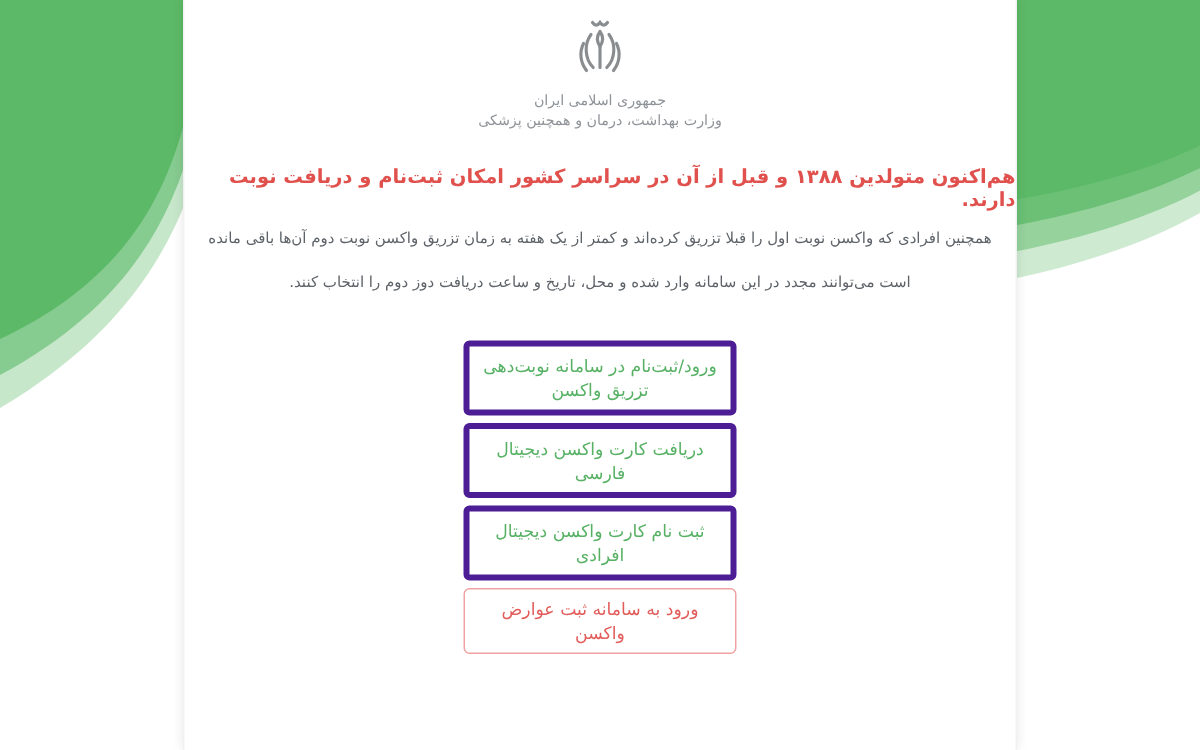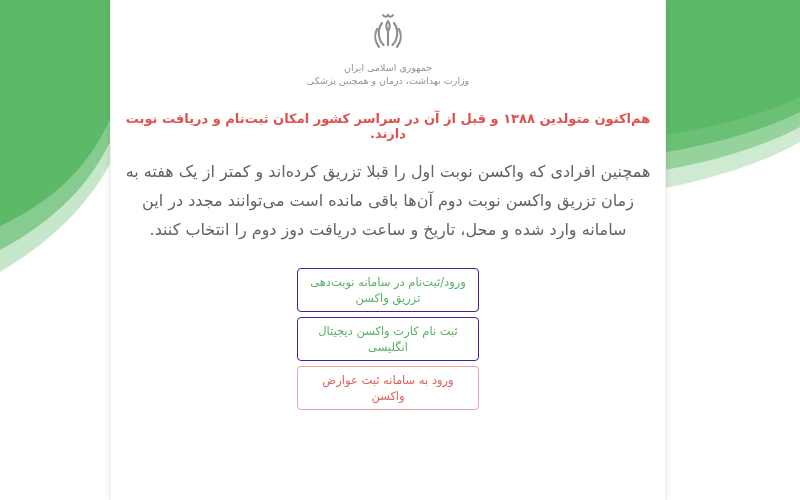--- a/index.html
+++ b/index.html
@@ -11,21 +11,21 @@
   }
 
   
   .deco { position: absolute; top: 0; z-index: 1; pointer-events: none; }
   .deco-left  { left: 0; }
   .deco-right { right: 0; }
 
   
   .panel {
     position: absolute;
-    left: 110px; top: 0;
+    left: 122px; top: 0;
     width: 556px; height: 500px;
     background: #ffffff;
     border-left: 1px solid #f1f1f1;
     border-right: 1px solid #f1f1f1;
     box-shadow: 0 0 7px rgba(0,0,0,0.10);
     z-index: 2;
     direction: rtl;
     text-align: center;
   }
 
@@ -40,25 +40,26 @@
     margin-top: 13px;
     font-size: 15px;
     font-weight: bold;
     color: #54595e;
   }
   .notice {
     margin-top: 24px;
     font-size: 13px;
     font-weight: bold;
     color: #e0504d;
+    text-align: right;
   }
   .description {
-    margin: 16px auto 0;
+    margin: 4px auto 0;
     width: 536px;
-    font-size: 16px;
+    font-size: 10px;
     color: #5e6369;
     line-height: 29px;
   }
 
   .buttons {
     margin: 24px auto 0;
     width: 182px;
     display: flex;
     flex-direction: column;
     gap: 5px;
@@ -68,21 +69,21 @@
     width: 100%;
     background: #ffffff;
     border-radius: 4px;
     font-family: "DejaVu Sans", "Liberation Sans", sans-serif;
     font-size: 11.5px;
     line-height: 16px;
     padding: 5px 8px;
     cursor: pointer;
     direction: rtl;
   }
-  .btn.green { border: 1px solid #4c1d95; color: #57b164; }
+  .btn.green { border: 4px solid #4c1d95; color: #57b164; }
   .btn.red   { border: 1px solid #f0a3a2; color: #e25c5a; }
 </style>
 </head>
 <body>
 
 <svg class="deco deco-left" width="200" height="290" viewBox="0 0 200 290" aria-hidden="true">
   <path d="M0 0 L150 0 C142 112 118 202 0 272 Z" fill="#5cb967" opacity="0.35"></path>
   <path d="M0 0 L142 0 C135 104 112 190 0 250 Z" fill="#5cb967" opacity="0.60"></path>
   <path d="M0 0 L135 0 C128 96 106 176 0 226 Z" fill="#5cb967" opacity="1"></path>
 </svg>
@@ -116,17 +117,18 @@
     <div>وزارت بهداشت، درمان و همچنین پزشکی</div>
   </div>
 
 
   <div class="notice">هم‌اکنون متولدین ۱۳۸۸ و قبل از آن در سراسر کشور امکان ثبت‌نام و دریافت نوبت دارند.</div>
 
   <div class="description">همچنین افرادی که واکسن نوبت اول را قبلا تزریق کرده‌اند و کمتر از یک هفته به زمان تزریق واکسن نوبت دوم آن‌ها باقی مانده است می‌توانند مجدد در این سامانه وارد شده و محل، تاریخ و ساعت دریافت دوز دوم را انتخاب کنند.</div>
 
   <div class="buttons">
       <button class="btn green">ورود/ثبت‌نام در سامانه نوبت‌دهی تزریق واکسن</button>
-      <button class="btn green">ثبت نام کارت واکسن دیجیتال انگلیسی</button>
+      <button class="btn green">دریافت کارت واکسن دیجیتال فارسی</button>
+      <button class="btn green">ثبت نام کارت واکسن دیجیتال افرادی</button>
       <button class="btn red">ورود به سامانه ثبت عوارض واکسن</button>
     </div>
 
 </div>
 
 </body></html>

